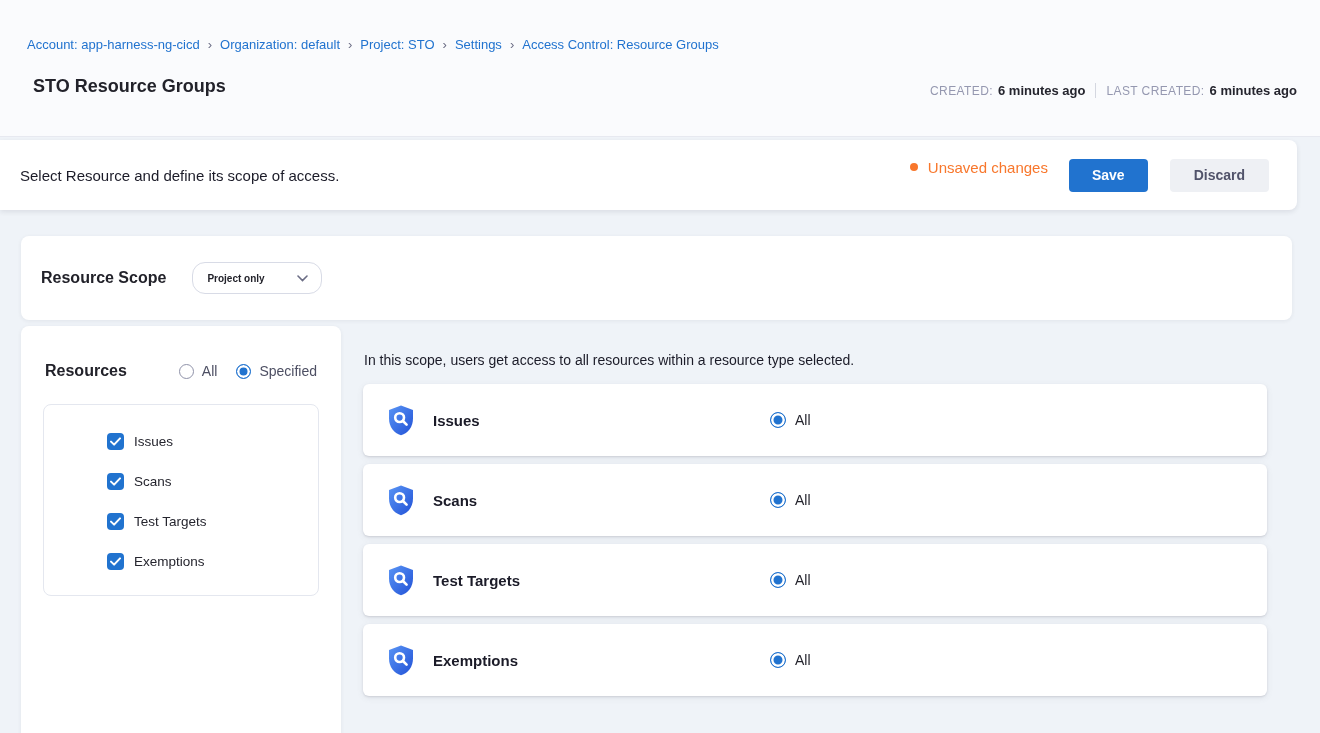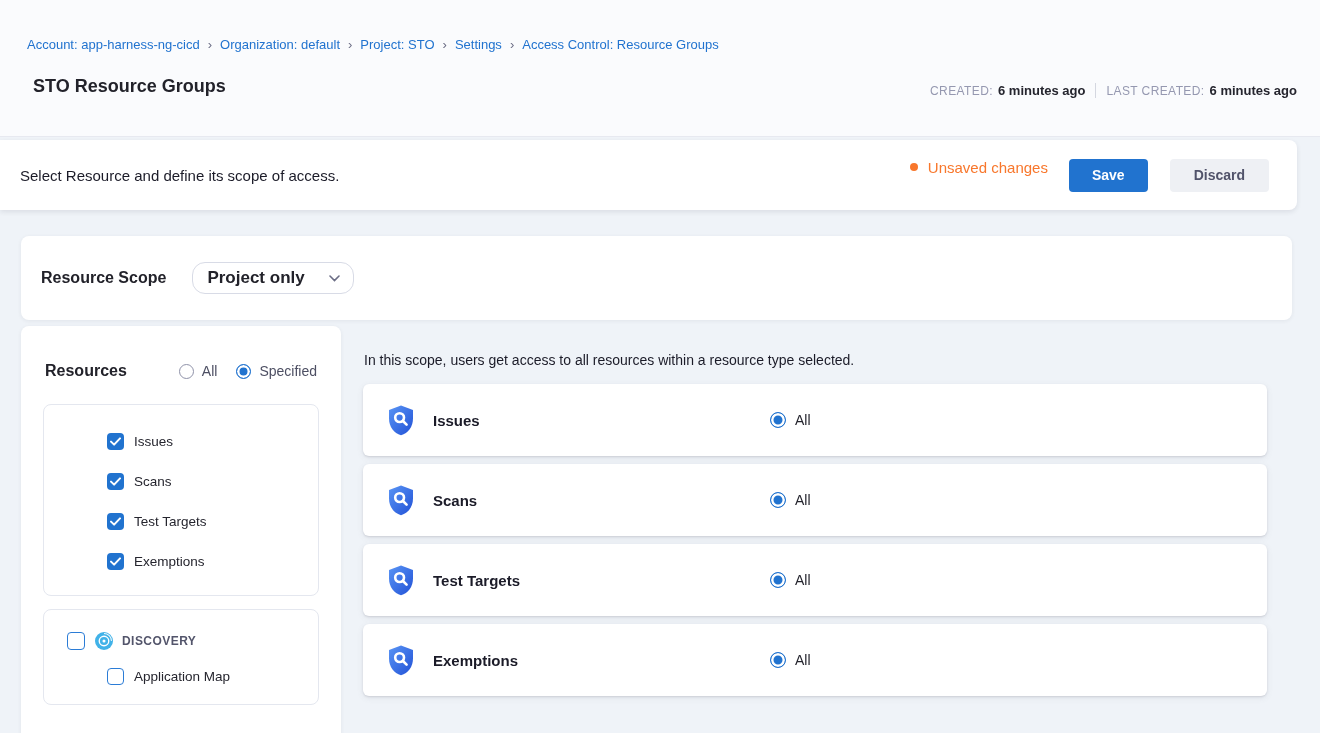--- a/index.html
+++ b/index.html
@@ -45,21 +45,21 @@
   
   .scope-card{
     position:absolute;top:236px;left:21px;width:1271px;height:84px;box-sizing:border-box;
     background:#fff;border-radius:8px;box-shadow:0 1px 4px rgba(40,41,61,.07);
     display:flex;align-items:center;padding-left:20px;
   }
   .scope-label{font-size:16px;font-weight:700;color:#22222a;}
   .dropdown{
     margin-left:26px;display:flex;align-items:center;background:#fff;
     border:1px solid #d8dbe6;border-radius:13px;padding:0 13px 0 14px;height:32px;
-    font-size:17px;font-weight:600;color:#22222a;min-width:130px;box-sizing:border-box;
+    font-size:10px;font-weight:600;color:#22222a;min-width:130px;box-sizing:border-box;
     font-family:"Liberation Sans","DejaVu Sans",sans-serif;
   }
   .dropdown .chev{margin-left:auto;padding-left:24px;display:flex;align-items:center;}
 
   
   .sidebar{
     position:absolute;top:326px;left:21px;width:320px;height:430px;box-sizing:border-box;
     background:#fff;border-radius:8px;box-shadow:0 1px 4px rgba(40,41,61,.07);
   }
   .sidebar-head{display:flex;align-items:center;padding:36px 24px 0 24px;}
@@ -191,38 +191,20 @@
         </div>
         <div class="tree-row child" data-interactable="false">
           <span class="checkbox checked" data-interactable="true">
             <svg width="11" height="9" viewBox="0 0 11 9">
               <path d="M1 4.6 4.1 7.6 10 1.4" fill="none" stroke="#fff" stroke-width="2" stroke-linecap="round" stroke-linejoin="round"></path>
             </svg>
           </span>
           <span class="child-label" data-interactable="false">Exemptions</span>
         </div>
       </div>
-      <div class="tree-card" data-interactable="false">
-        <div class="tree-row parent" data-interactable="false">
-          <span class="checkbox cb-lg" data-interactable="true"></span>
-          <span class="group-icon" data-interactable="false">
-            <svg width="18" height="18" viewBox="0 0 20 20">
-              <circle cx="10" cy="10" r="10" fill="#41b2e8"></circle>
-              <circle cx="10" cy="10" r="5.3" fill="none" stroke="#fff" stroke-width="1.5"></circle>
-              <circle cx="10" cy="10" r="1.7" fill="#fff"></circle>
-              <path d="M10 1.7A8.3 8.3 0 0 1 18.3 10" fill="none" stroke="#fff" stroke-width="1.2" opacity=".9"></path>
-            </svg>
-          </span>
-          <span class="group-label" data-interactable="false">DISCOVERY</span>
-        </div>
-        <div class="tree-row child" data-interactable="false">
-          <span class="checkbox" data-interactable="true"></span>
-          <span class="child-label" data-interactable="false">Application Map</span>
-        </div>
-      </div>
     </div>
 </aside>
 
 <main class="main" data-interactable="false">
   <p class="main-desc" data-interactable="false">In this scope, users get access to all resources within a resource type selected.</p>
   <div id="cards" data-interactable="false">
       <div class="resource-card" data-interactable="false">
         <span class="card-icon" data-interactable="false">
           <svg width="32" height="32" viewBox="0 0 32 32">
             <path d="M16 1.5 28 6v8.5C28 22.9 23.1 29.2 16 31.2 8.9 29.2 4 22.9 4 14.5V6Z" fill="url(#sg)"></path>

